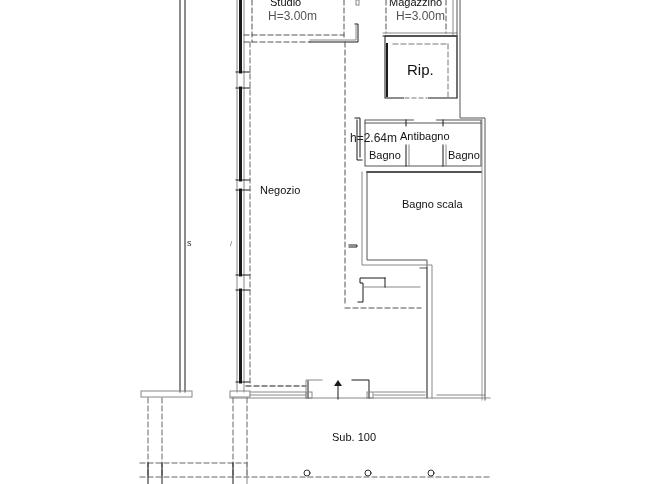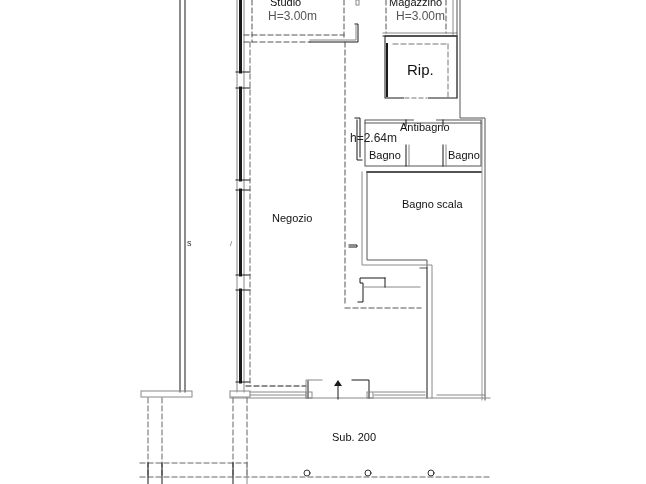--- a/index.html
+++ b/index.html
@@ -154,21 +154,21 @@
 <div class="lbl" style="left:270px;top:-3px;">Studio</div>
 <div class="sub" style="left:268px;top:10px;">H=3.00m</div>
 
 <div class="lbl" style="left:389px;top:-3px;">Magazzino</div>
 <div class="sub" style="left:396px;top:10px;">H=3.00m</div>
 
 <div class="lbl" style="left:407px;top:62px;font-size:15px;">Rip.</div>
 
 <div class="sub" style="left:350px;top:120px;color:#222;margin-top:12px;">h=2.64m</div>
 
-<div class="lbl" style="left:400px;top:122px;">Antibagno</div>
+<div class="lbl" style="left:400px;top:131px;">Antibagno</div>
 <div class="lbl" style="left:369px;top:150px;">Bagno</div>
 <div class="lbl" style="left:448px;top:150px;">Bagno</div>
 
 <div class="lbl" style="left:402px;top:199px;">Bagno scala</div>
 
-<div class="lbl" style="left:272px;top:185px;margin-top:28px;">Negozio</div>
+<div class="lbl" style="left:260px;top:185px;">Negozio</div>
 
-<div class="lbl" style="left:332px;top:432px;">Sub. 200</div>
+<div class="lbl" style="left:332px;top:432px;">Sub. 100</div>
 
 </body></html>

